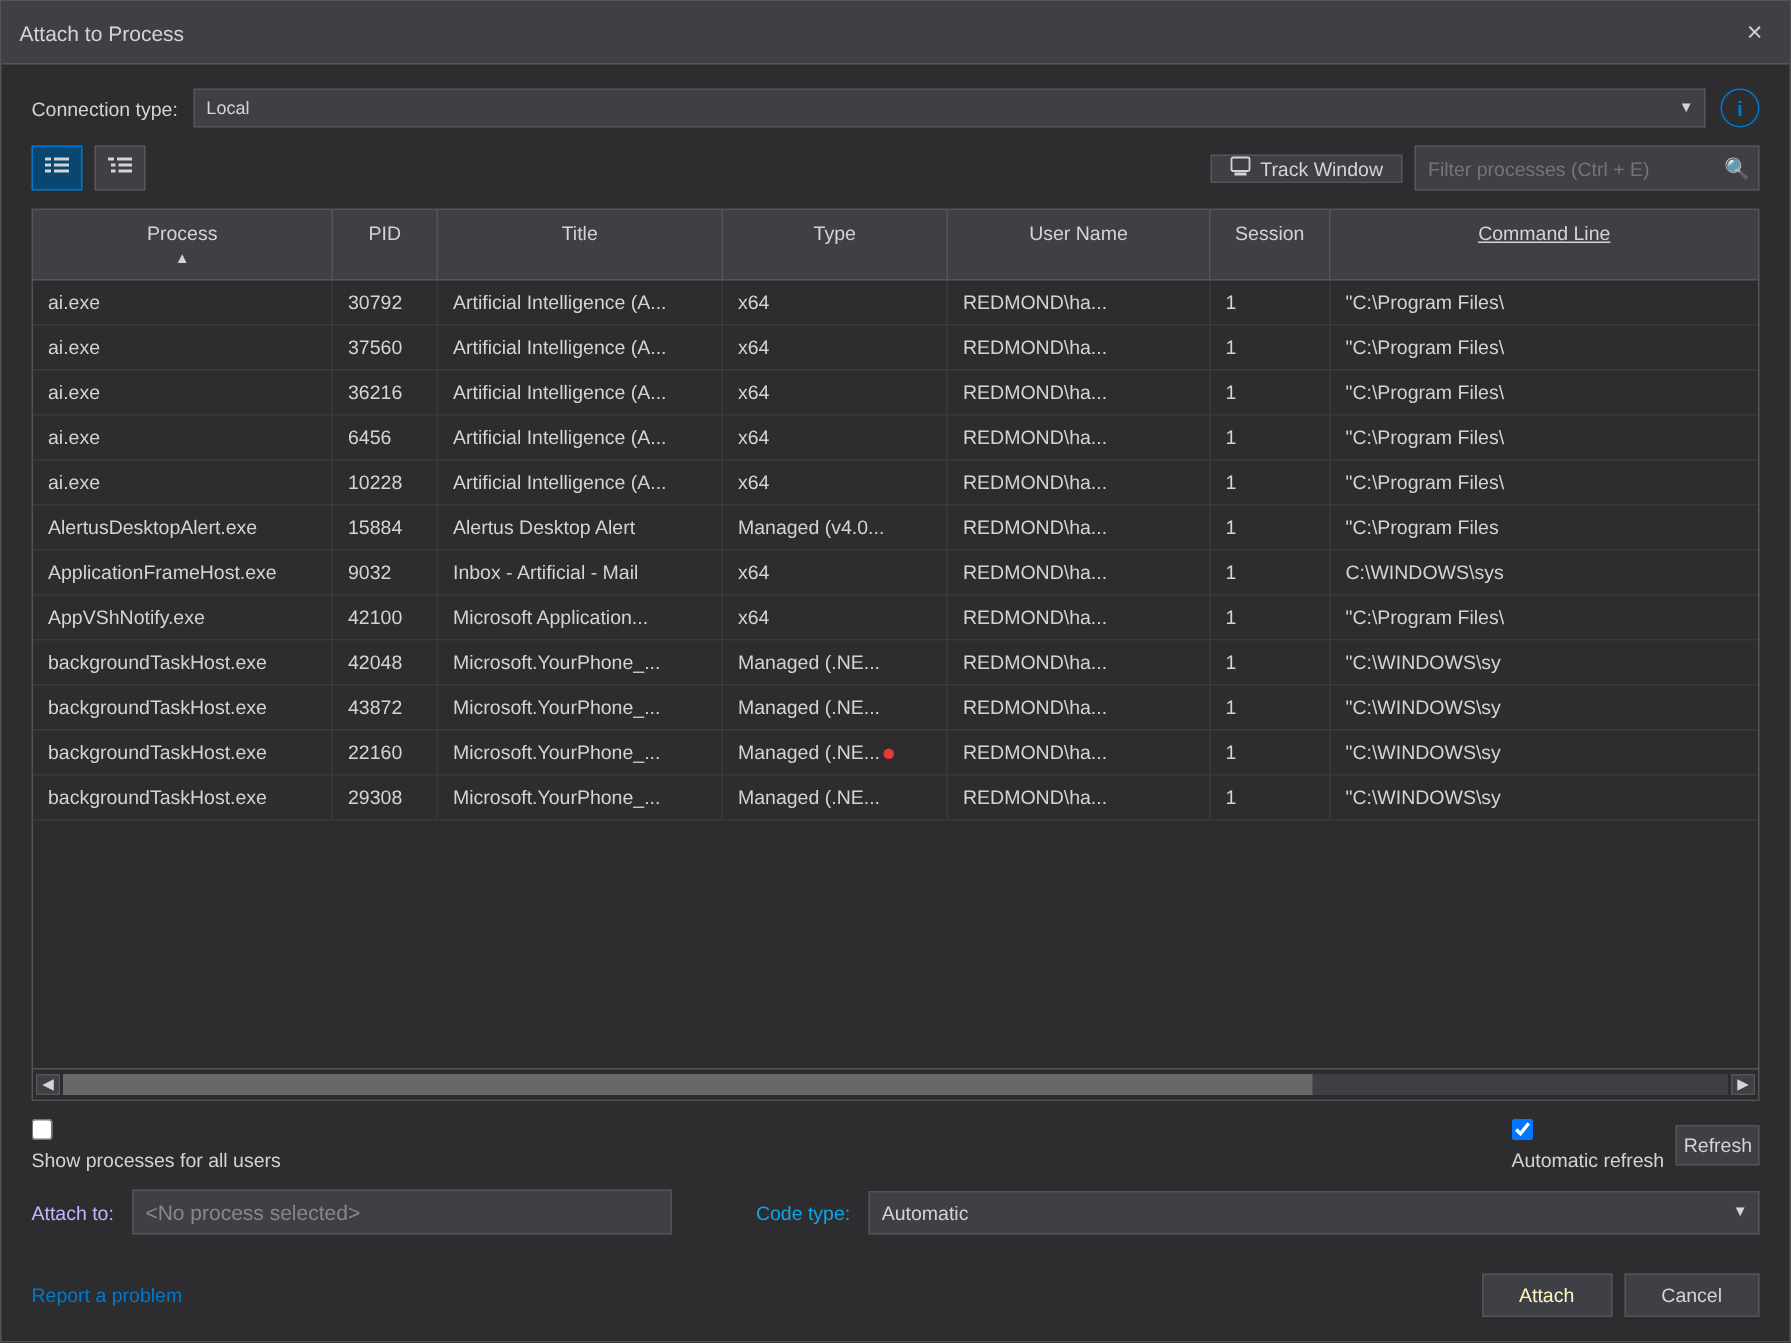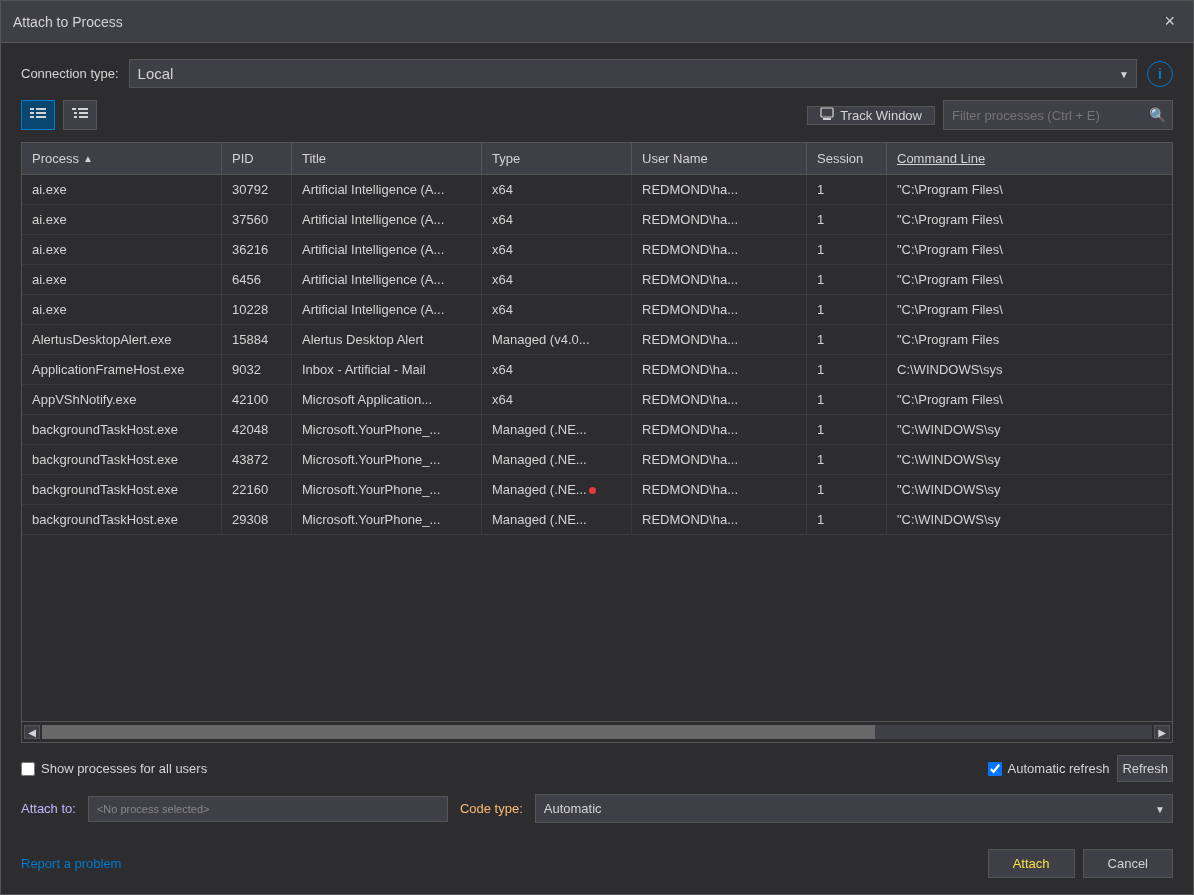--- a/index.html
+++ b/index.html
@@ -72,21 +72,21 @@
       font-size: 10px;
       color: #d4d4d4;
       pointer-events: none;
     }
     .select-wrapper select {
       width: 100%;
       background: #3f3f46;
       border: 1px solid #555;
       color: #d4d4d4;
       padding: 5px 8px;
-      font-size: 15px;
+      font-size: 12px;
       appearance: none;
       cursor: pointer;
     }
     .info-btn {
       width: 26px;
       height: 26px;
       border-radius: 50%;
       background: none;
       border: 1px solid #007acc;
       color: #007acc;
@@ -167,20 +167,21 @@
     .th {
       padding: 8px 10px;
       color: #d4d4d4;
       font-weight: normal;
       border-right: 1px solid #555;
       white-space: nowrap;
       overflow: hidden;
       display: flex;
       align-items: center;
       gap: 4px;
+      flex-direction: column;
     }
     .th:last-child { border-right: none; text-decoration: underline; }
     .table-scroll {
       overflow-y: auto;
       overflow-x: hidden;
       flex: 1;
     }
     .table-row {
       display: grid;
       grid-template-columns: 200px 70px 190px 150px 175px 80px 1fr;
@@ -227,24 +228,24 @@
       background: #686868;
       width: 75%;
     }
     .bottom-options {
       display: flex;
       align-items: center;
       gap: 12px;
     }
     .checkbox-label {
       display: flex;
-      align-items: center;
       gap: 6px;
       cursor: pointer;
       color: #d4d4d4;
+      flex-direction: column;
     }
     .checkbox-label input[type="checkbox"] {
       width: 14px;
       height: 14px;
       cursor: pointer;
     }
     .auto-refresh-group {
       display: flex;
       align-items: center;
       gap: 8px;
@@ -267,25 +268,26 @@
       color: #c4b5fd;
       white-space: nowrap;
     }
     .attach-input {
       flex: 1;
       max-width: 360px;
       background: #3f3f46;
       border: 1px solid #555;
       color: #888;
       padding: 6px 8px;
-      font-size: 11px;
+      font-size: 14px;
     }
     .code-type-label {
-      color: #fdba74;
+      color: #0ea5e9;
       white-space: nowrap;
+      margin-left: 44px;
     }
     .code-type-wrapper {
       flex: 1;
       position: relative;
       display: flex;
       align-items: center;
     }
     .code-type-wrapper::after {
       content: '▼';
       position: absolute;
@@ -326,21 +328,21 @@
       background: #3f3f46;
       border: 1px solid #555;
       color: #d4d4d4;
       padding: 6px 24px;
       cursor: pointer;
       font-size: 13px;
       min-width: 80px;
     }
     .action-btn.disabled {
       background: #3f3f46;
-      color: #fde047;
+      color: #fef9c3;
       cursor: default;
     }
     .red-dot {
       width: 7px;
       height: 7px;
       background: #e53935;
       border-radius: 50%;
       display: inline-block;
       margin-left: 2px;
       vertical-align: middle;

